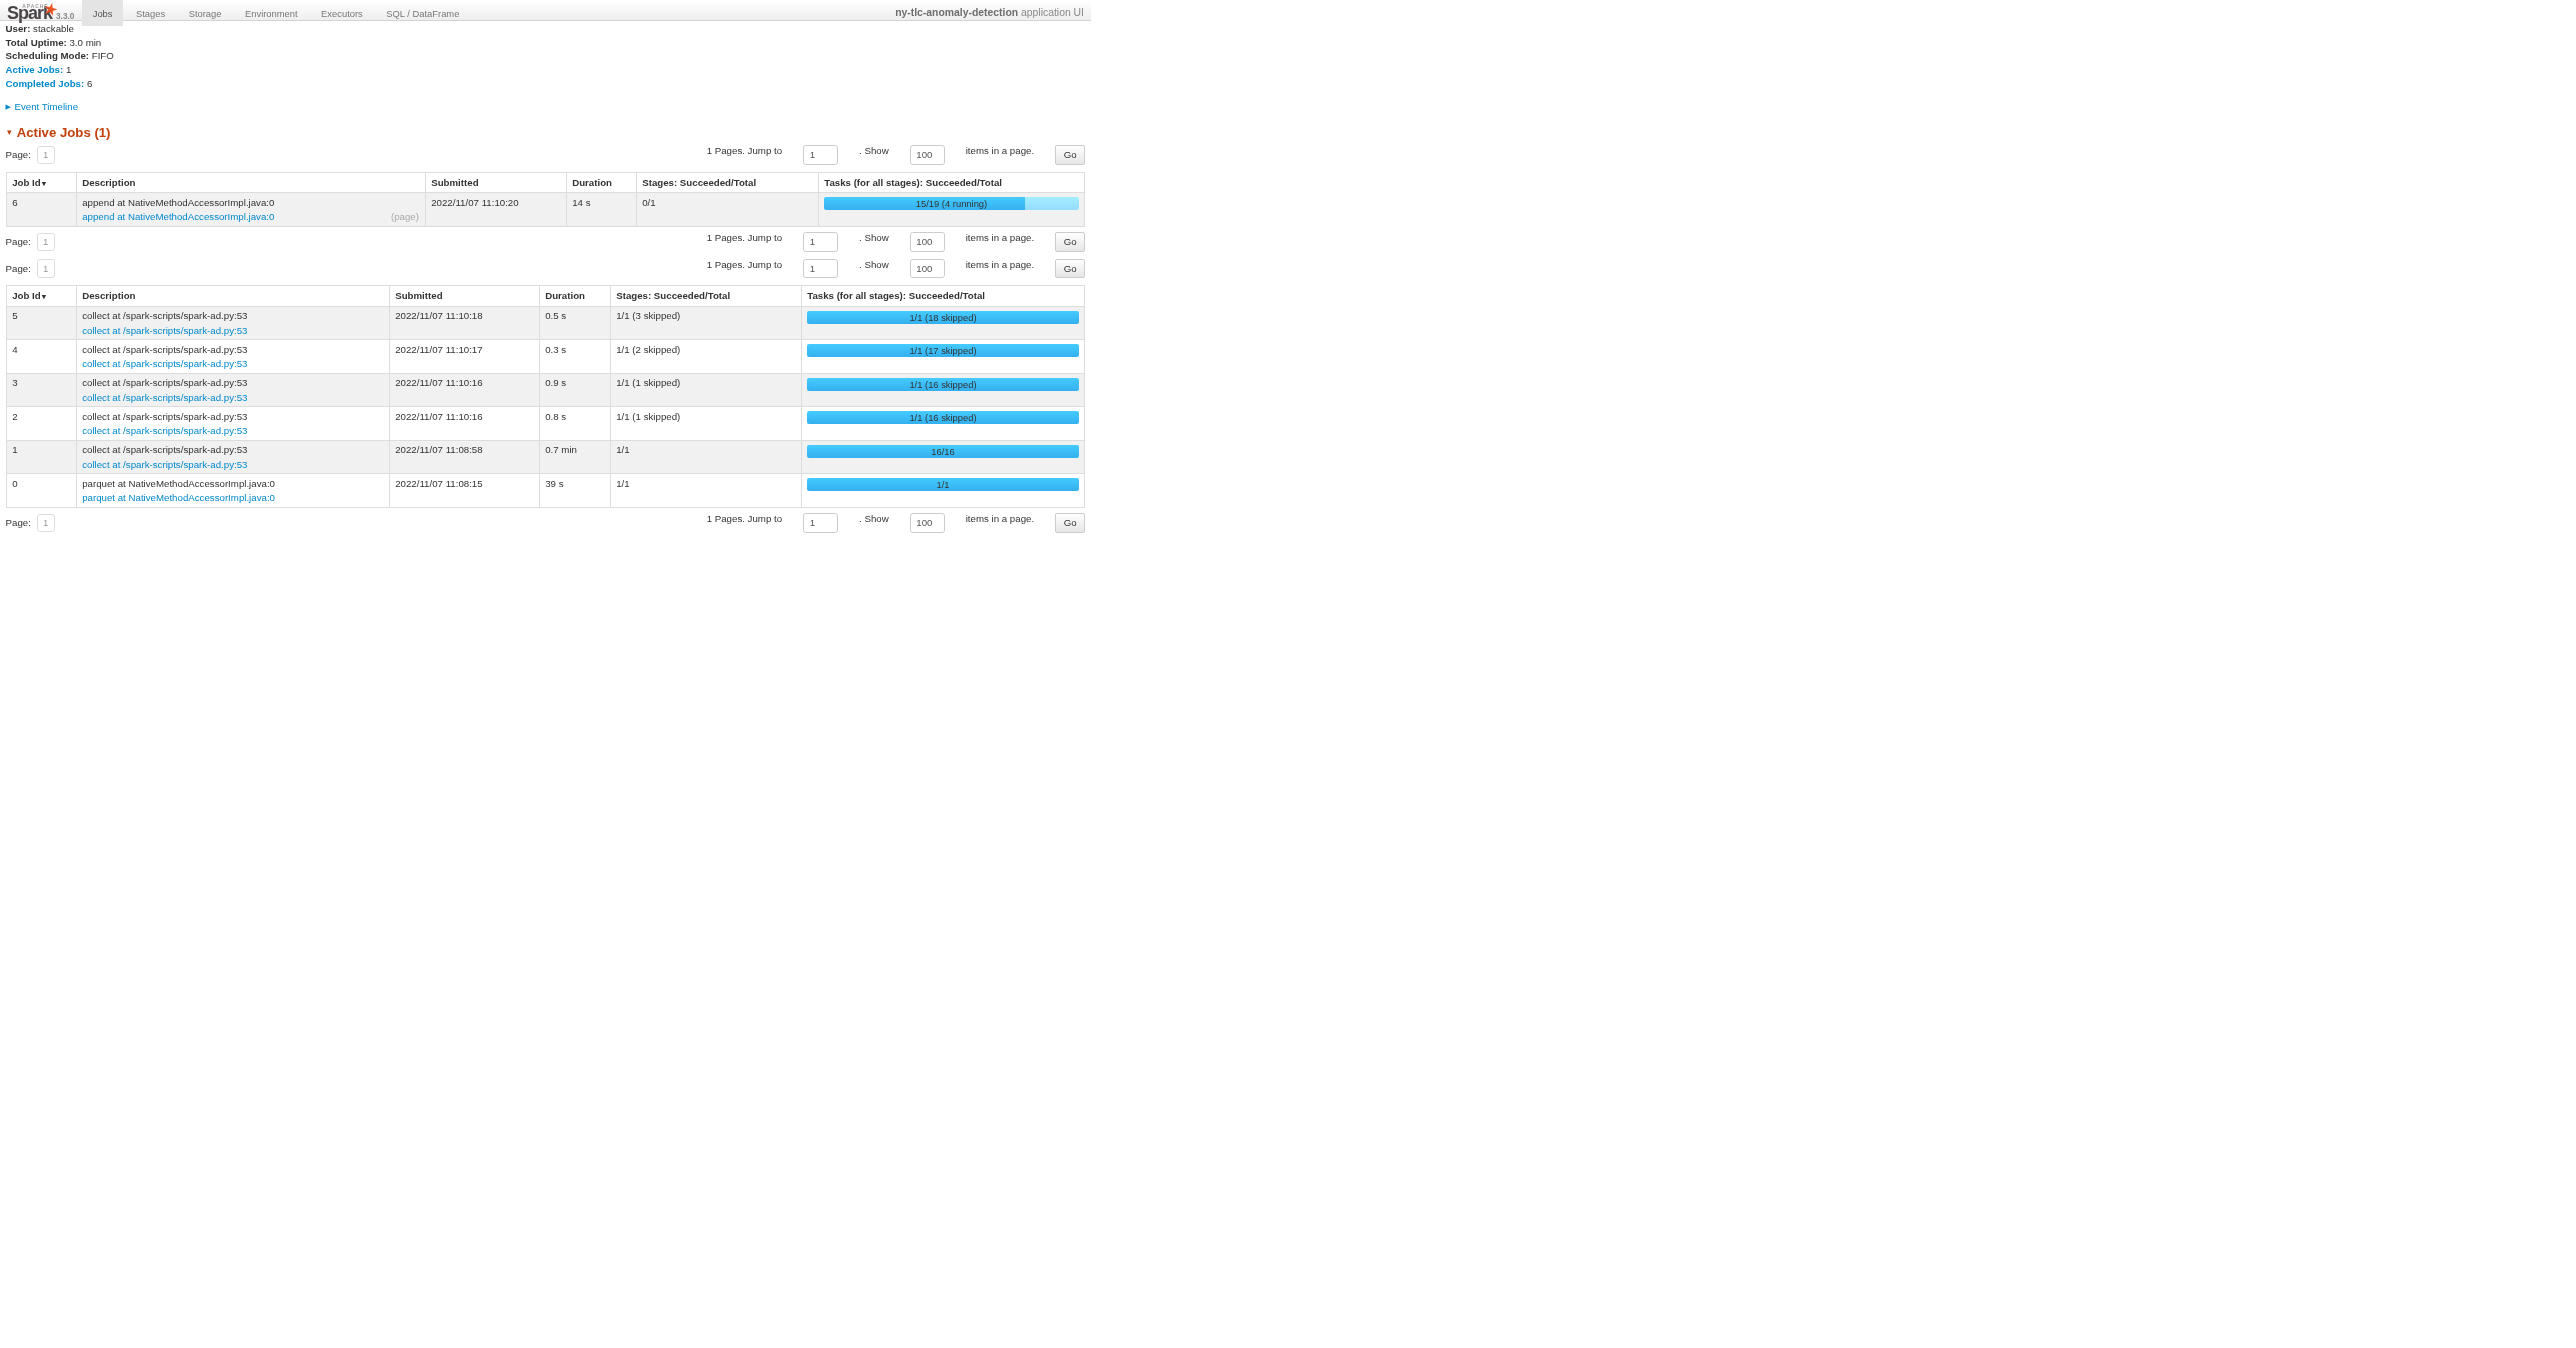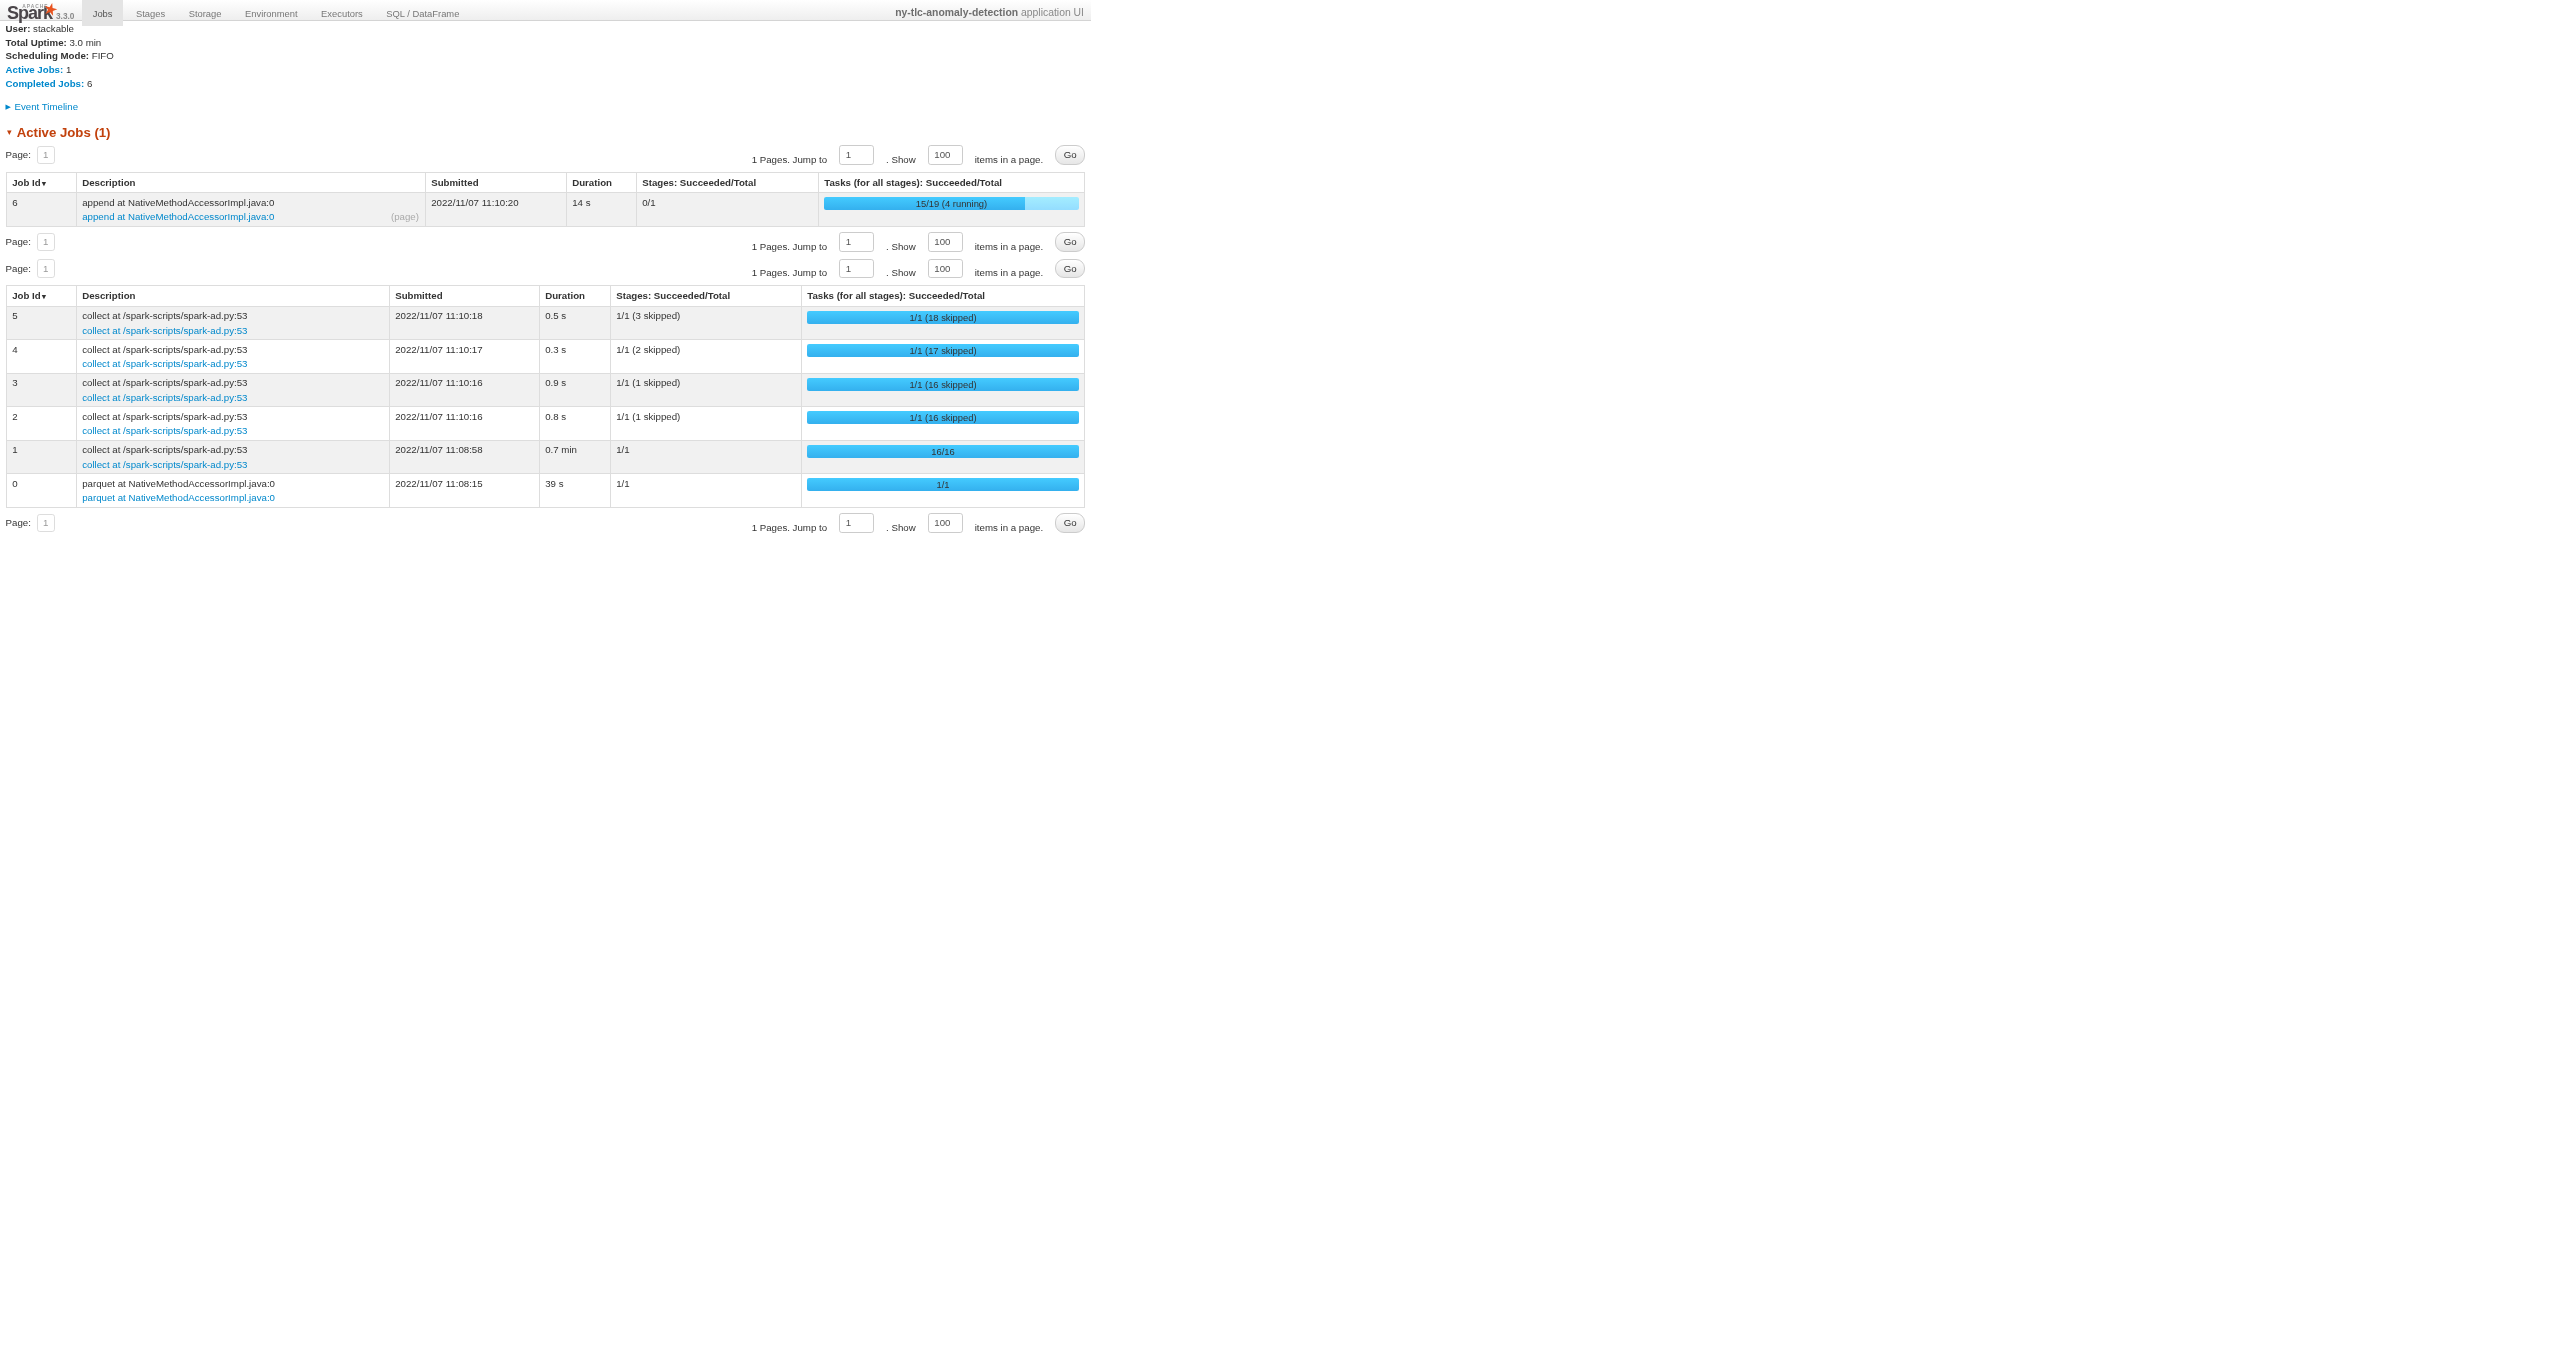--- a/index.html
+++ b/index.html
@@ -34,25 +34,25 @@
   .timeline-row .tri { font-size: 7px; margin-right: 3.5px; position: relative; top: -0.7px; }
 
   .section-heading { margin: 12.5px 0 5.6px 0; font-size: 13.2px; font-weight: bold; color: #c2410c; cursor: pointer; }
   .section-heading .tri { font-size: 7.7px; margin-right: 3.5px; position: relative; top: -1.4px; }
 
   
   .pagerow { display: flex; justify-content: space-between; align-items: center; margin: 5.6px 0 7px 0; }
   .pagerow .left { display: flex; align-items: center; gap: 5.6px; }
   .page-box { display: inline-block; min-width: 18px; padding: 2.8px 5.6px; border: 0.7px solid #ddd;
     border-radius: 2.8px; color: #999; text-align: center; background: #fff; }
-  .pagerow .right { display: flex; align-items: flex-end; gap: 12px; }
+  .pagerow .right { display: flex; align-items: flex-start; gap: 21px; }
   .pg-input { width: 35px; height: 19.5px; border: 0.7px solid #ccc; border-radius: 2.8px; padding: 0 5.6px;
     font-size: 9.7px; color: #555; font-family: "Liberation Sans", sans-serif; }
   .go-btn { height: 19.5px; padding: 0 7.7px; font-size: 9.7px; color: #333; border: 0.7px solid #ccc;
-    border-radius: 9px; background: linear-gradient(#ffffff, #e6e6e6); cursor: pointer;
+    border-radius: 2px; background: linear-gradient(#ffffff, #e6e6e6); cursor: pointer;
     font-family: "Liberation Sans", sans-serif; }
 
   
   table.jobs { width: 100%; border-collapse: collapse; margin-bottom: 2.8px; }
   table.jobs th { text-align: left; font-weight: bold; padding: 4.2px 5.6px; border: 0.7px solid #ddd; background: #fff; }
   table.jobs td { padding: 3.5px 5.6px; border: 0.7px solid #ddd; vertical-align: top; }
   table.jobs tbody tr:nth-child(odd) { background: #f1f1f1; }
   .sort-icon { font-size: 7.7px; margin-left: 1.4px; }
   td.desc .line2 { margin-top: 3.5px; overflow: hidden; }
   td.desc a { color: #0088cc; text-decoration: none; cursor: pointer; }

